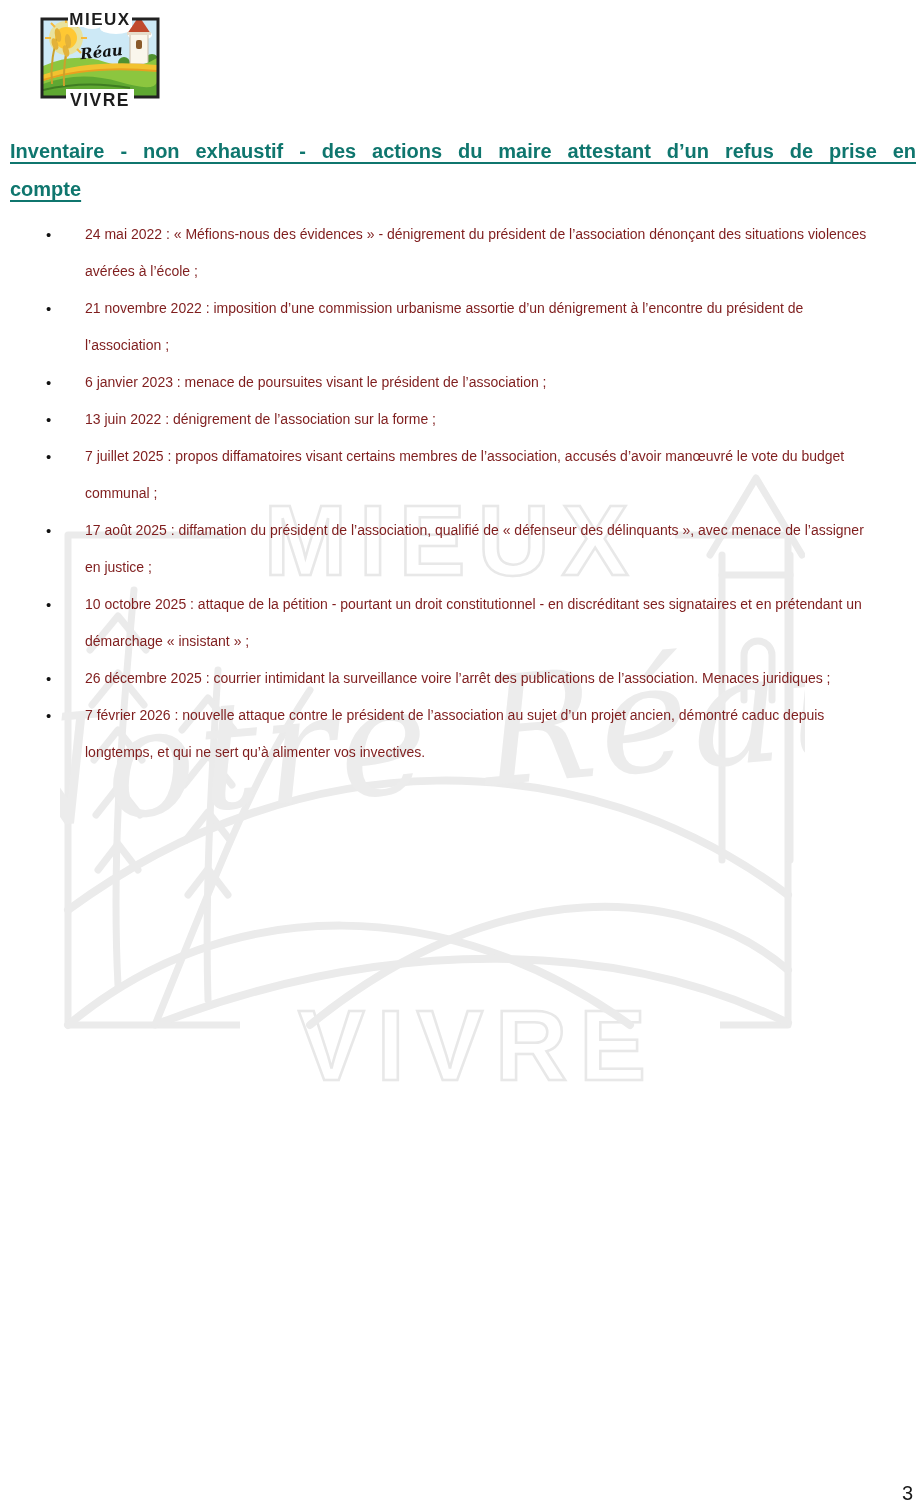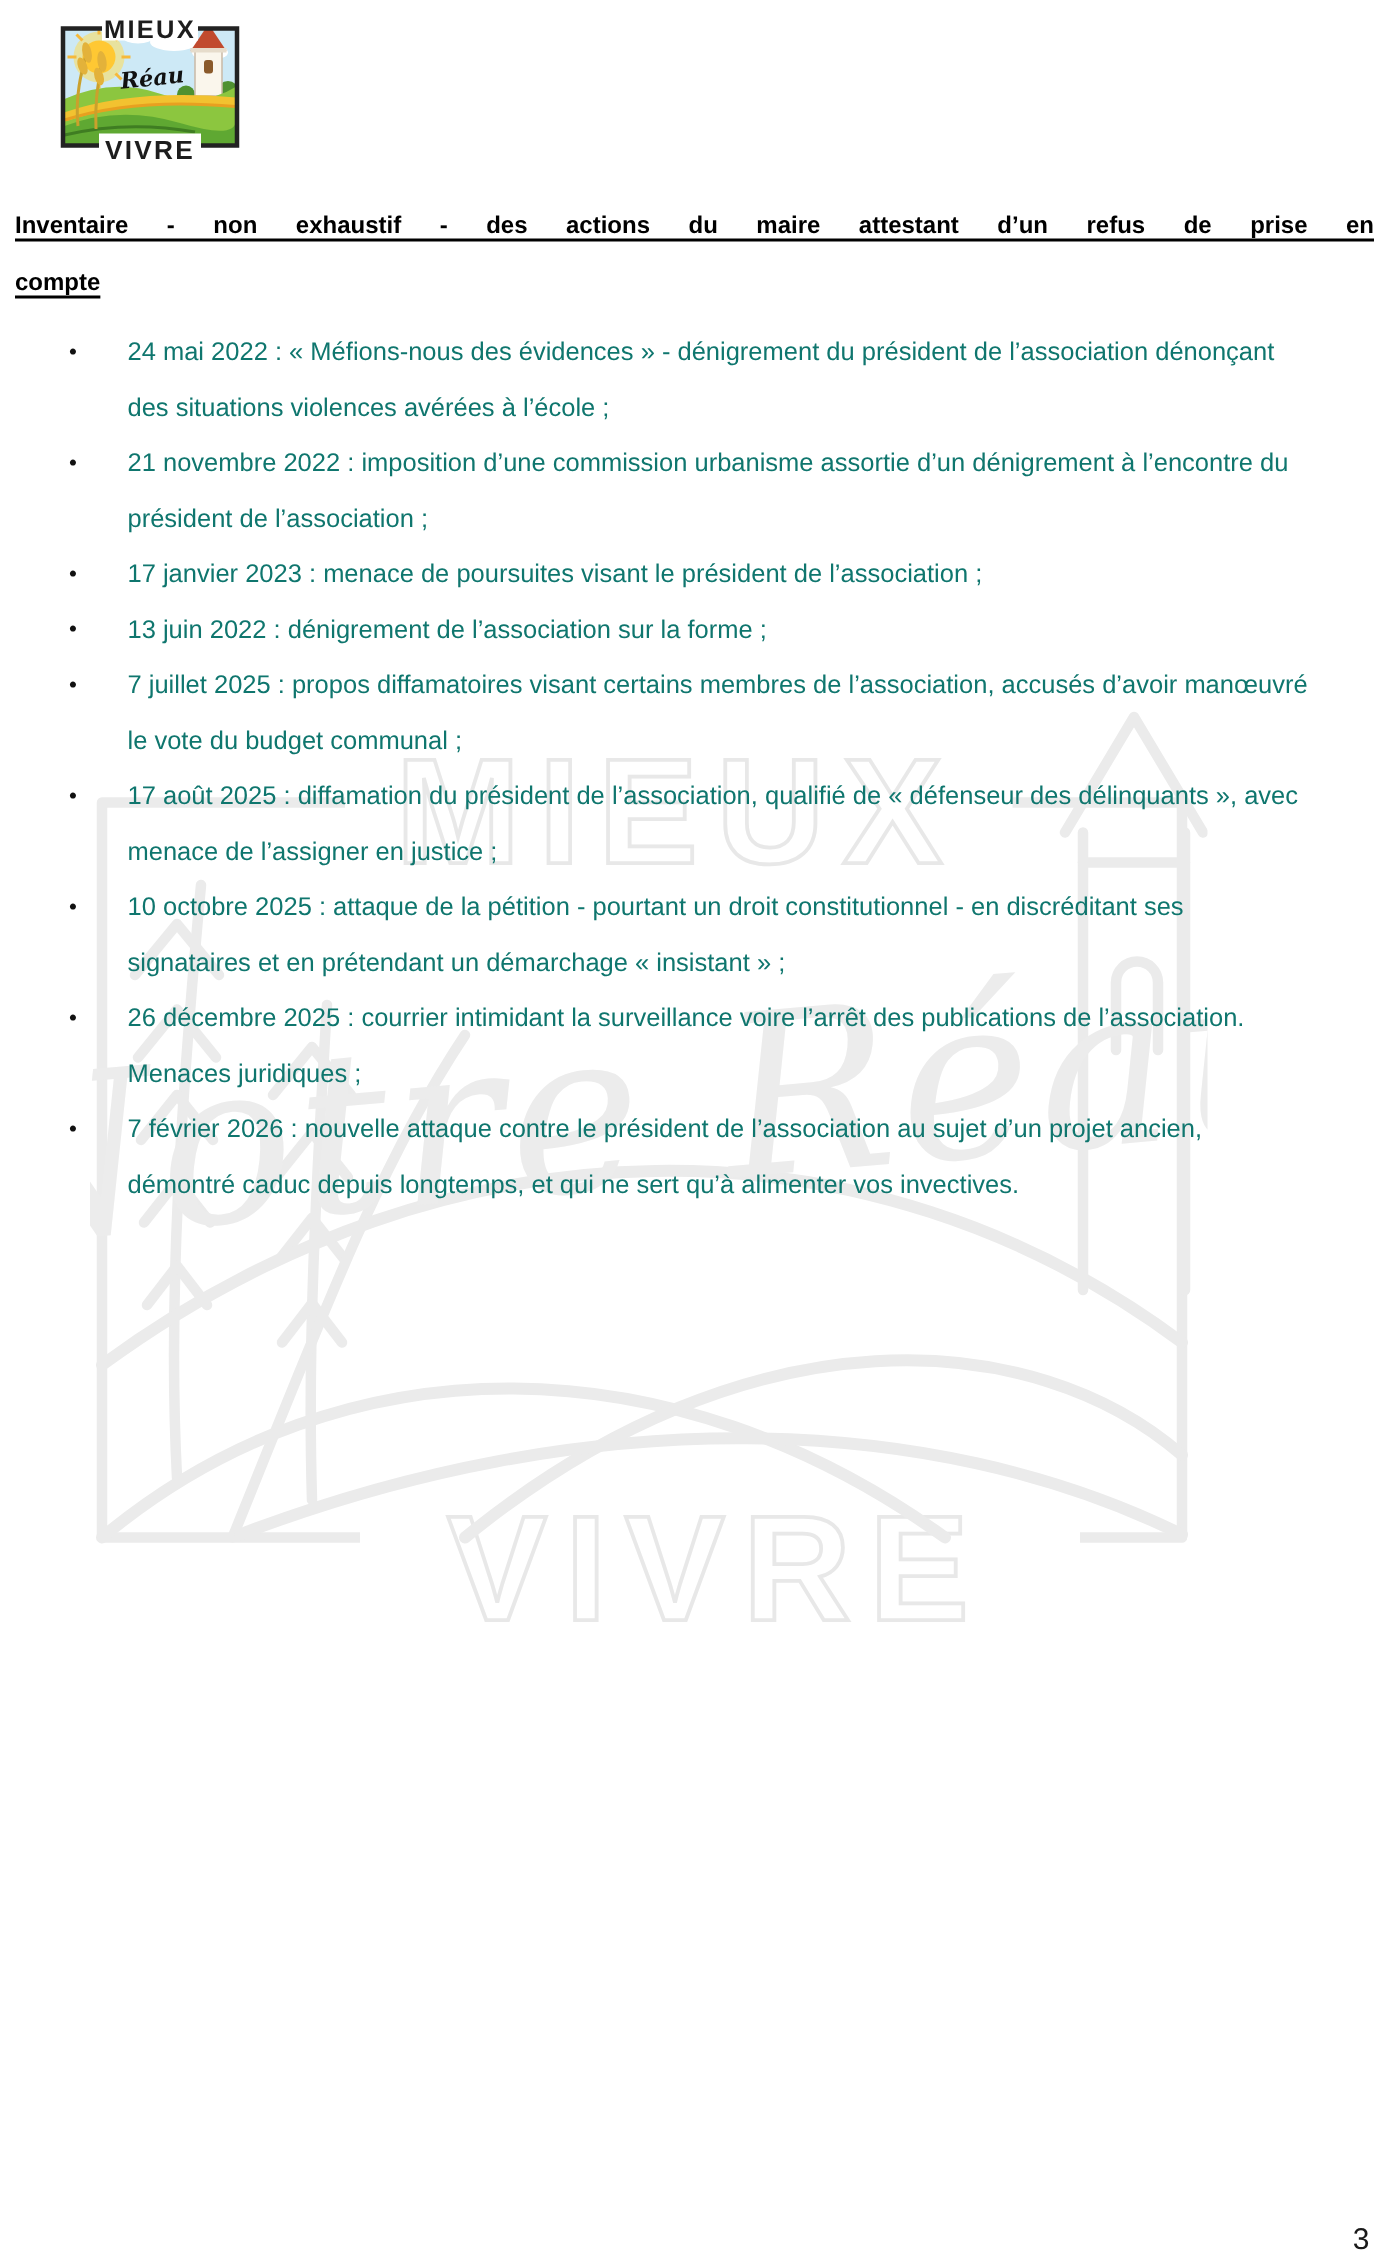--- a/index.html
+++ b/index.html
@@ -14,30 +14,30 @@
   
   .logo{position:absolute;left:30px;top:4px;width:140px;height:108px;}
   
   .watermark{position:absolute;left:60px;top:440px;width:745px;height:660px;z-index:0;pointer-events:none;}
   .wm-stroke{fill:none;stroke:#ebebeb;stroke-width:7;stroke-linecap:round;stroke-linejoin:round;}
   .wm-text{fill:none;stroke:#e8e8e8;stroke-width:2.5;font-family:"Liberation Sans",sans-serif;font-weight:bold;letter-spacing:12px;font-size:100px;}
   .wm-script{fill:#ececec;font-family:"DejaVu Serif",serif;font-style:italic;font-size:150px;letter-spacing:4px;}
   
   .title{
     position:absolute;left:10px;right:4px;top:132px;z-index:2;
-    font-size:16px;font-weight:bold;color:#000000;
+    font-size:20px;font-weight:bold;color:#0f766e;
     line-height:38px;
   }
   .title .l1{text-align:justify;text-align-last:justify;text-decoration:underline;text-decoration-thickness:2px;text-underline-offset:4px;}
   .title .l2{text-decoration:underline;text-decoration-thickness:2px;text-underline-offset:4px;}
   
   .list{position:absolute;left:40px;right:45px;top:216px;z-index:2;}
   .item{display:flex;align-items:flex-start;}
   .bullet{flex:0 0 45px;font-size:15px;line-height:37px;color:#111;padding-left:6px;box-sizing:border-box;}
-  .itext{flex:1;font-size:17px;line-height:37px;color:#0f766e;}
+  .itext{flex:1;font-size:14px;line-height:37px;color:#7f1d1d;}
   
   .pagenum{position:absolute;right:7px;bottom:5px;font-size:20px;color:#1a1a1a;z-index:2;}
 </style>
 </head>
 <body>
 
 <div class="page">
 
   <svg class="watermark" viewBox="0 0 745 660" aria-hidden="true">
 
@@ -157,21 +157,21 @@
     <div class="item">
       <span class="bullet">•</span>
       <span class="itext">24 mai 2022 : « Méfions-nous des évidences » - dénigrement du président de l’association dénonçant des situations violences avérées à l’école ;</span>
     </div>
     <div class="item">
       <span class="bullet">•</span>
       <span class="itext">21 novembre 2022 : imposition d’une commission urbanisme assortie d’un dénigrement à l’encontre du président de l’association ;</span>
     </div>
     <div class="item">
       <span class="bullet">•</span>
-      <span class="itext">17 janvier 2023 : menace de poursuites visant le président de l’association ;</span>
+      <span class="itext">6 janvier 2023 : menace de poursuites visant le président de l’association ;</span>
     </div>
     <div class="item">
       <span class="bullet">•</span>
       <span class="itext">13 juin 2022 : dénigrement de l’association sur la forme ;</span>
     </div>
     <div class="item">
       <span class="bullet">•</span>
       <span class="itext">7 juillet 2025 : propos diffamatoires visant certains membres de l’association, accusés d’avoir manœuvré le vote du budget communal ;</span>
     </div>
     <div class="item">

